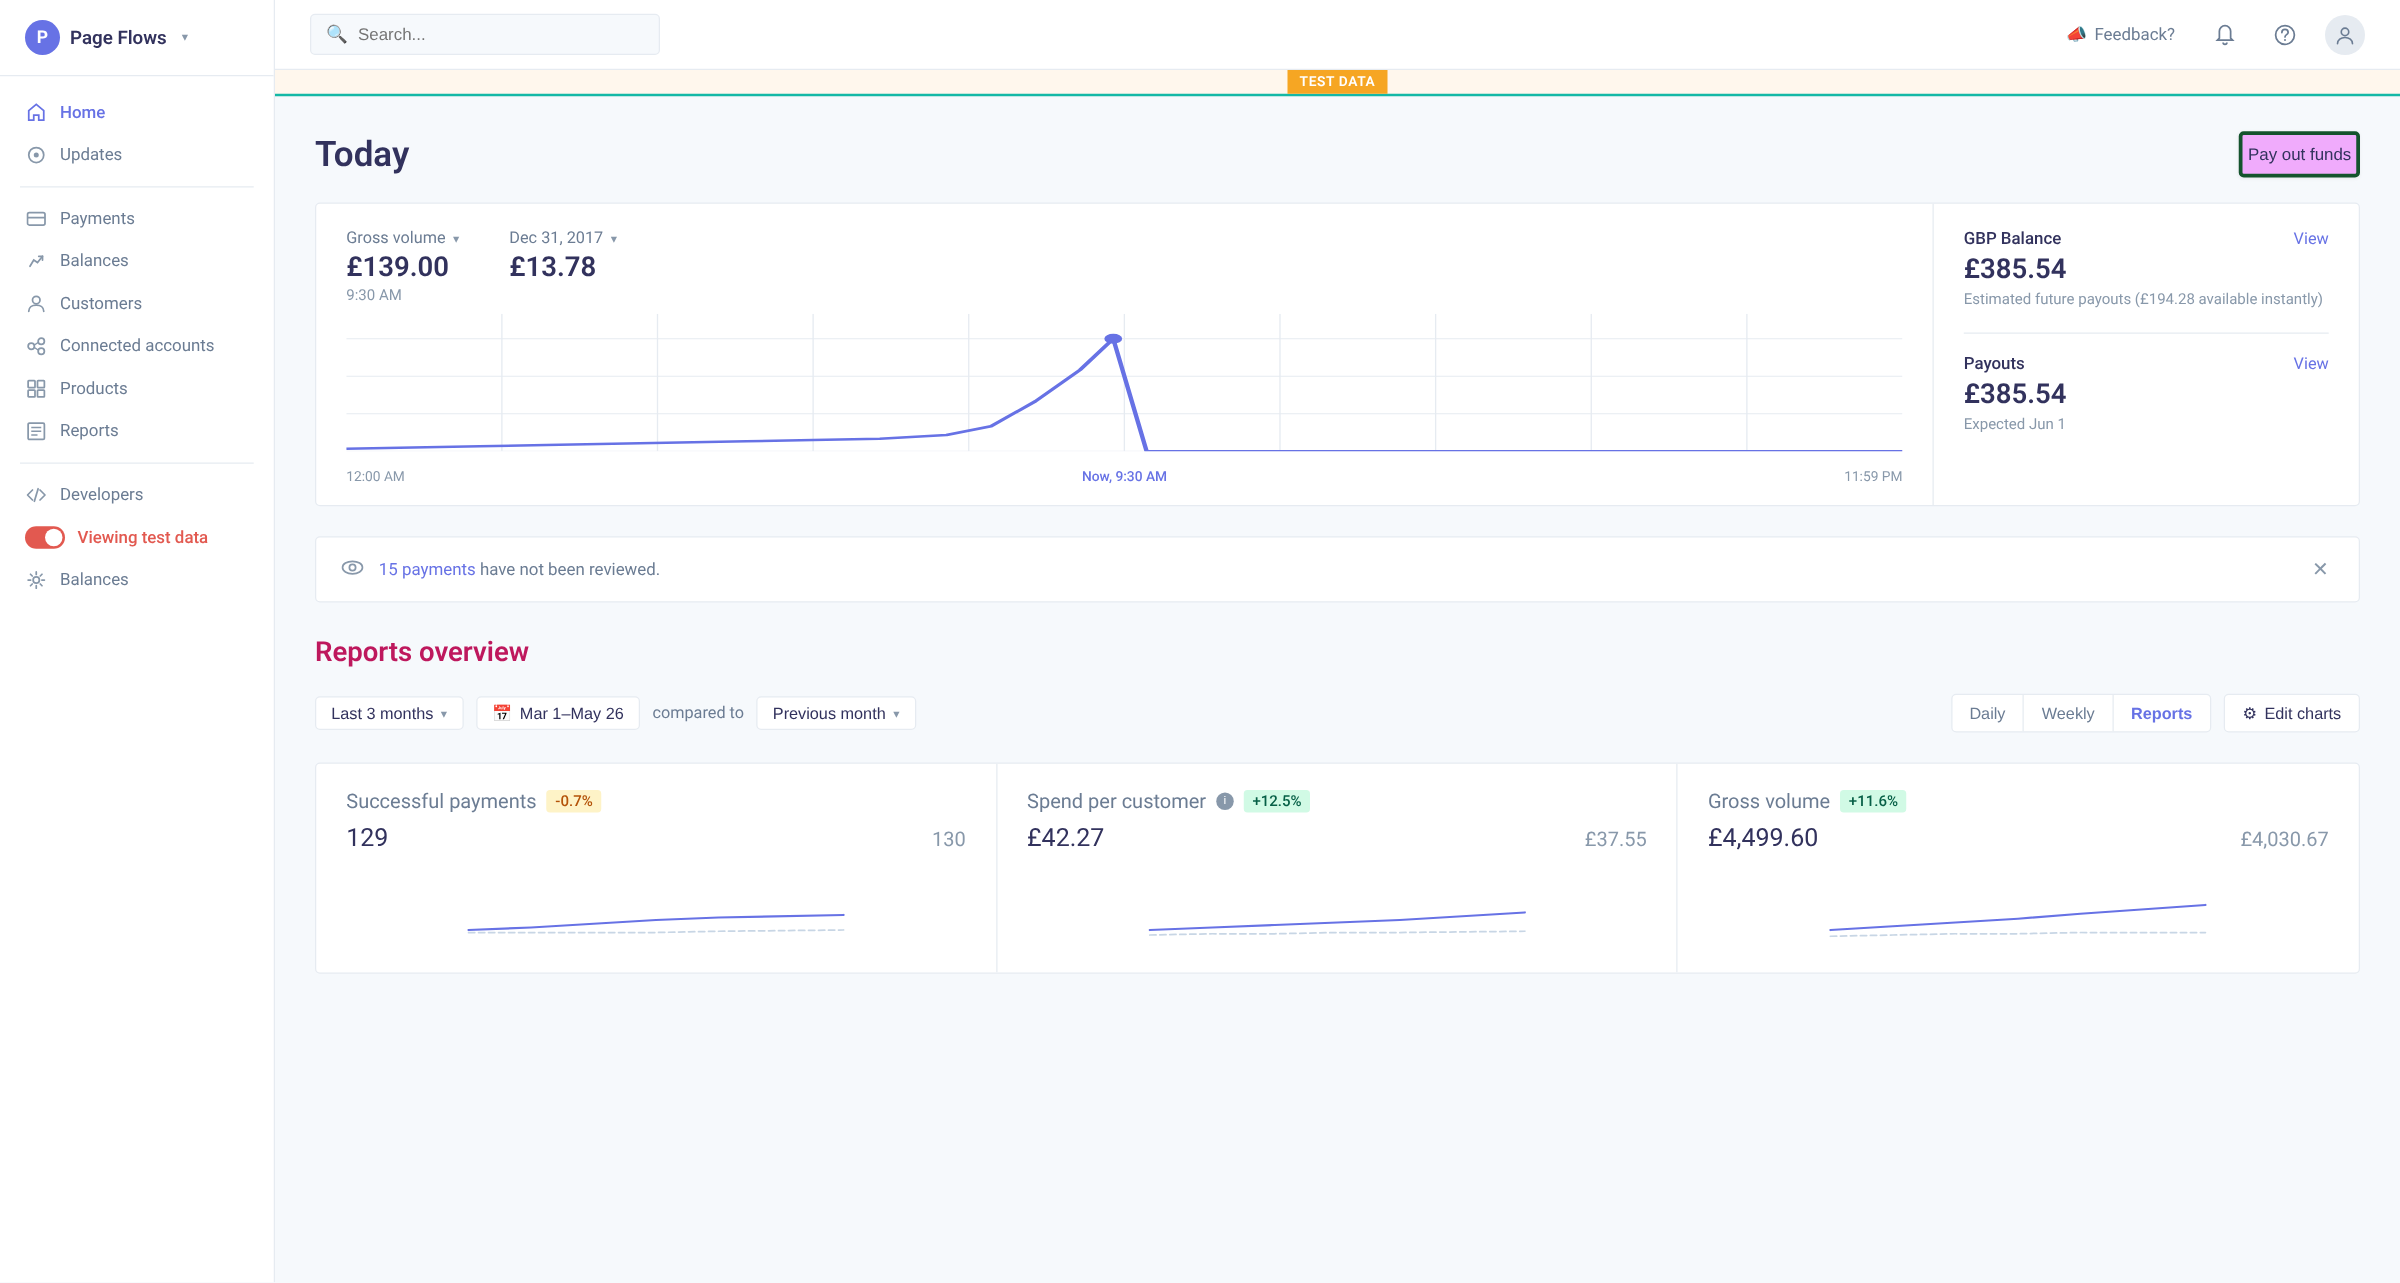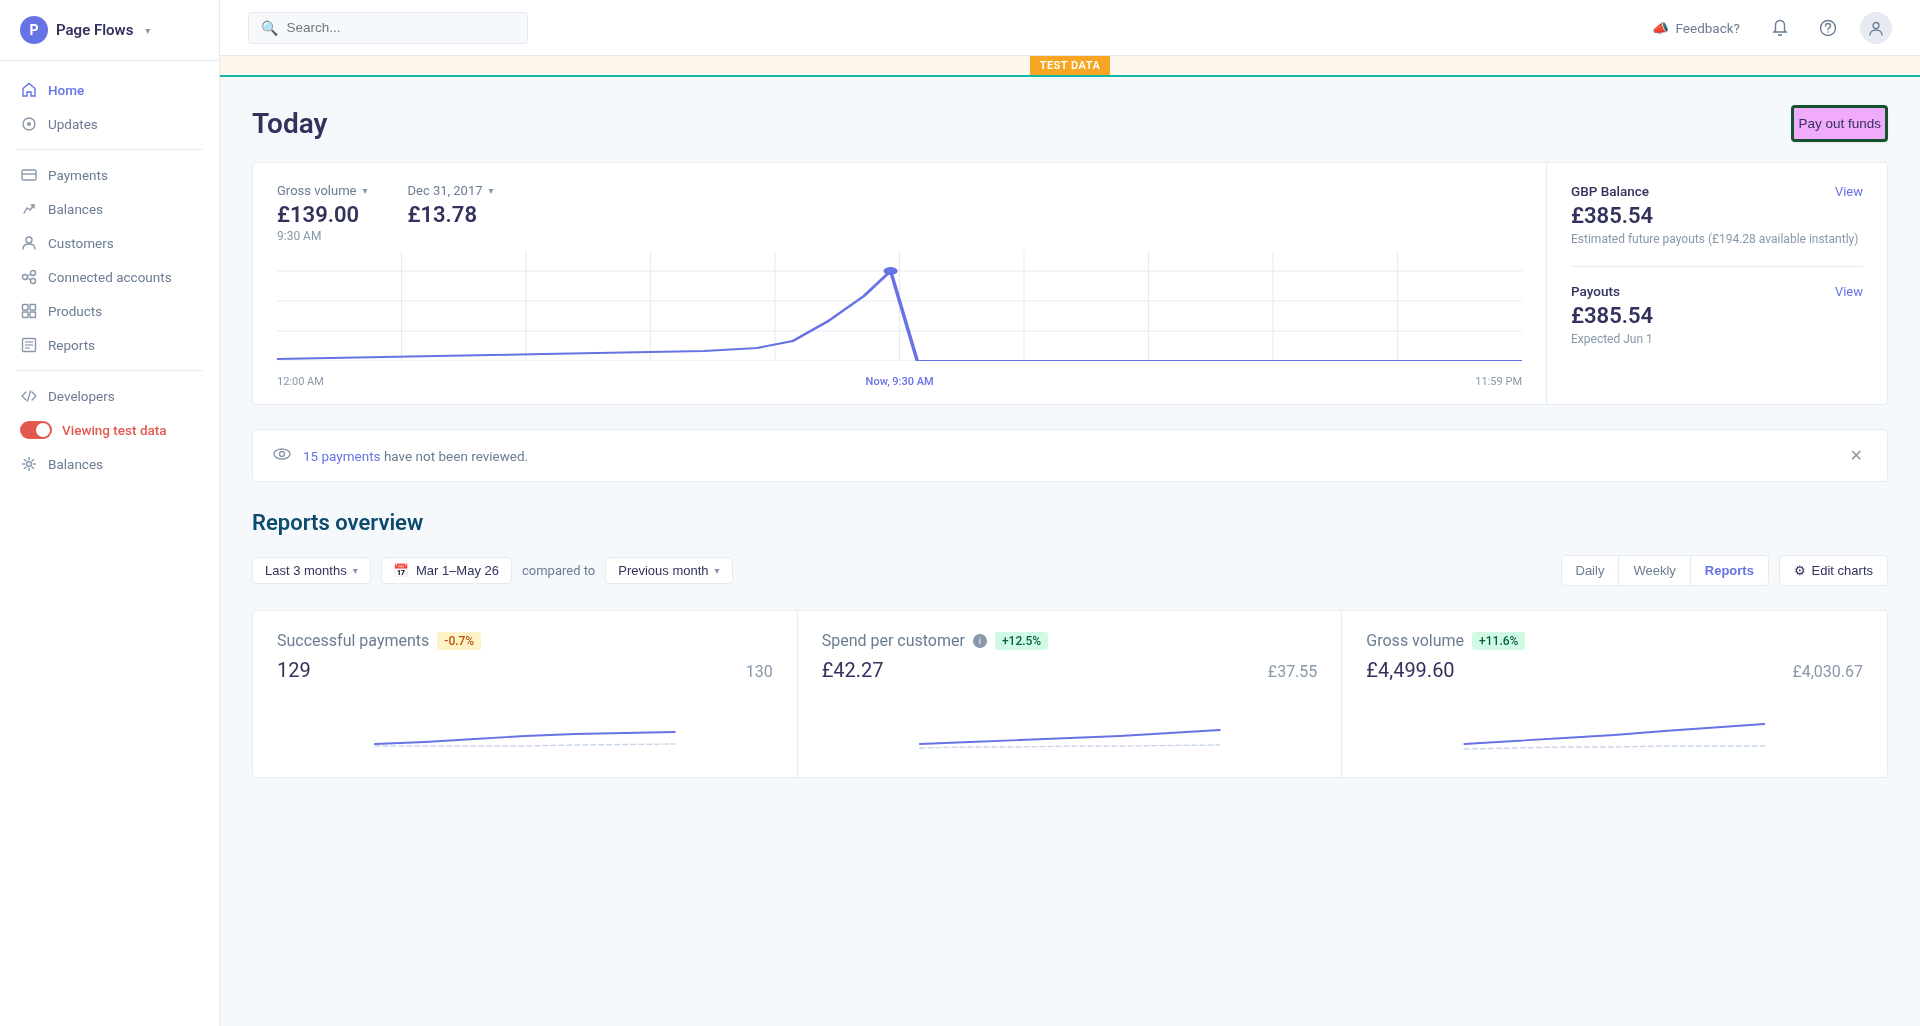--- a/index.html
+++ b/index.html
@@ -77,21 +77,21 @@
     .payout-expected { font-size: 12px; color: #8898aa; margin-top: 4px; }
 
     
     .notification-banner { background: #fff; border: 1px solid #e6ebf1; border-radius: 4px; padding: 14px 20px; display: flex; align-items: center; gap: 12px; margin-bottom: 28px; }
     .notification-icon { color: #8898aa; font-size: 16px; flex-shrink: 0; }
     .notification-text { flex: 1; font-size: 13.5px; color: #6b7c93; }
     .notification-link { color: #6772e5; cursor: pointer; }
     .notification-close { color: #8898aa; cursor: pointer; font-size: 16px; padding: 2px 4px; }
 
     
-    .reports-title { font-size: 22px; font-weight: 600; color: #0c4a6e; margin-bottom: 20px; }
+    .reports-title { font-size: 22px; font-weight: 600; color: #be185d; margin-bottom: 20px; }
     .reports-controls { display: flex; align-items: center; gap: 10px; margin-bottom: 24px; flex-wrap: wrap; }
     .filter-btn { display: flex; align-items: center; gap: 6px; background: #fff; border: 1px solid #e6ebf1; border-radius: 4px; padding: 5px 12px; font-size: 13px; color: #32325d; cursor: pointer; white-space: nowrap; }
     .filter-btn .chevron { font-size: 10px; color: #8898aa; }
     .filter-btn .cal-icon { font-size: 13px; color: #8898aa; }
     .compared-text { font-size: 13px; color: #6b7c93; }
     .controls-spacer { flex: 1; }
     .time-group { display: flex; align-items: center; background: #fff; border: 1px solid #e6ebf1; border-radius: 4px; overflow: hidden; }
     .time-btn { padding: 7px 14px; font-size: 13px; color: #6b7c93; cursor: pointer; border: none; background: transparent; border-right: 1px solid #e6ebf1; }
     .time-btn:last-child { border-right: none; }
     .time-btn.active { color: #6772e5; font-weight: 600; }

